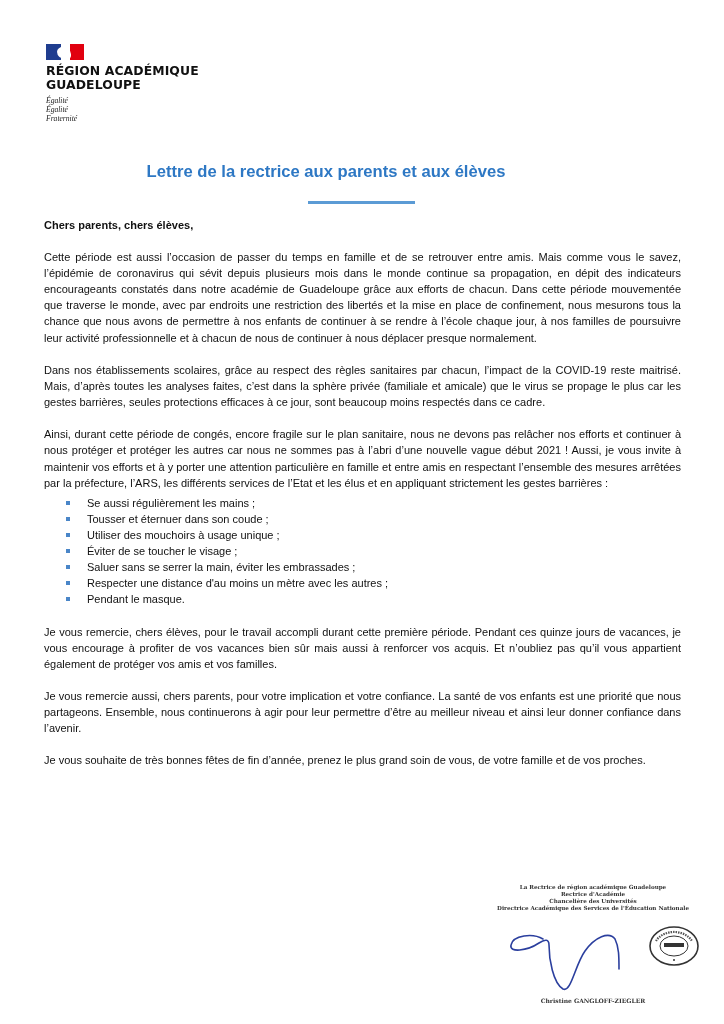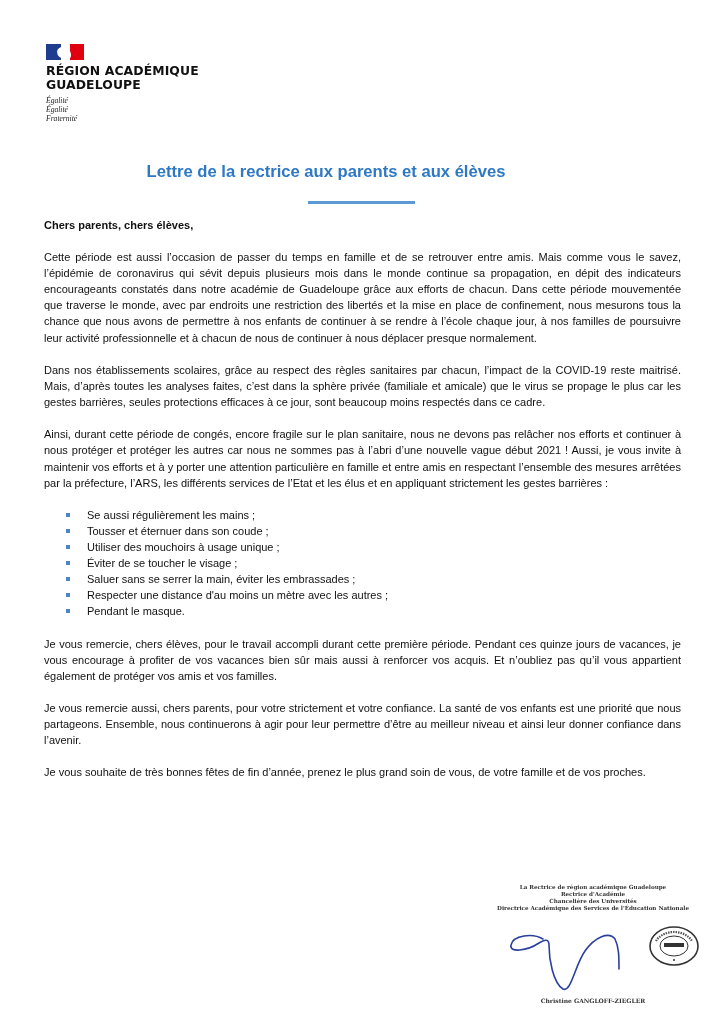--- a/index.html
+++ b/index.html
@@ -14,21 +14,21 @@
   .logo-line { font-family: "DejaVu Sans", sans-serif; font-weight: bold; font-size: 12.4px; letter-spacing: 0.1px; line-height: 14px; color: #111; }
   .logo-line.first { margin-top: 4px; }
   .motto { margin-top: 4px; font-family: "Liberation Serif", serif; font-style: italic; font-size: 7.6px; line-height: 9px; color: #222; }
 
   .title { position: absolute; left: 0; width: 652px; top: 162px; text-align: center; font-weight: bold; font-size: 16.6px; color: #2e78c4; }
   .title-rule { position: absolute; left: 308px; top: 201px; width: 107px; height: 3px; background: #5b9bd5; }
 
   .body { position: absolute; left: 44px; top: 217px; width: 637px; font-size: 11px; line-height: 16.1px; text-align: justify; }
   .greeting { font-weight: bold; margin-bottom: 16px; }
   .para { margin-bottom: 16.2px; }
-  .para.tight { margin-bottom: 16px; }
+  .para.tight { margin-bottom: 4px; }
   .bullets { list-style: none; margin: 0 0 16.2px 0; }
   .bullets li { position: relative; padding-left: 43px; }
   .bullets li .bullet { position: absolute; left: 22px; top: 6px; width: 4px; height: 4px; background: #4a86c8; }
   .closing { text-align: left; }
 
   .sig-block { position: absolute; left: 468px; top: 884px; width: 250px; text-align: center; font-family: "DejaVu Serif", serif; font-weight: bold; font-size: 5.6px; line-height: 7px; color: #333; }
   .signature { position: absolute; left: 505px; top: 925px; width: 120px; height: 70px; }
   .stamp { position: absolute; left: 648px; top: 925px; width: 52px; height: 42px; }
   .signer { position: absolute; left: 468px; top: 997px; width: 250px; text-align: center; font-family: "DejaVu Serif", serif; font-weight: bold; font-size: 6px; color: #333; }
 </style>
@@ -61,21 +61,21 @@
   <ul class="bullets">
     <li><span class="bullet"></span><span>Se aussi régulièrement les mains ;</span></li>
     <li><span class="bullet"></span><span>Tousser et éternuer dans son coude ;</span></li>
     <li><span class="bullet"></span><span>Utiliser des mouchoirs à usage unique ;</span></li>
     <li><span class="bullet"></span><span>Éviter de se toucher le visage ;</span></li>
     <li><span class="bullet"></span><span>Saluer sans se serrer la main, éviter les embrassades ;</span></li>
     <li><span class="bullet"></span><span>Respecter une distance d'au moins un mètre avec les autres ;</span></li>
     <li><span class="bullet"></span><span>Pendant le masque.</span></li>
   </ul>
   <p class="para">Je vous remercie, chers élèves, pour le travail accompli durant cette première période. Pendant ces quinze jours de vacances, je vous encourage à profiter de vos vacances bien sûr mais aussi à renforcer vos acquis. Et n’oubliez pas qu’il vous appartient également de protéger vos amis et vos familles.</p>
-  <p class="para">Je vous remercie aussi, chers parents, pour votre strictement et votre confiance. La santé de vos enfants est une priorité que nous partageons.  Ensemble, nous continuerons à agir pour leur permettre d’être au meilleur niveau et ainsi leur donner confiance dans l’avenir.</p>
+  <p class="para">Je vous remercie aussi, chers parents, pour votre implication et votre confiance. La santé de vos enfants est une priorité que nous partageons.  Ensemble, nous continuerons à agir pour leur permettre d’être au meilleur niveau et ainsi leur donner confiance dans l’avenir.</p>
   <p class="para">Je vous souhaite de très bonnes fêtes de fin d’année, prenez le plus grand soin de vous, de votre famille et de vos proches.</p>
 </div>
 
 <div class="sig-block">
   <div>La Rectrice de région académique Guadeloupe</div>
   <div>Rectrice d'Académie</div>
   <div>Chancelière des Universités</div>
   <div>Directrice Académique des Services de l'Éducation Nationale</div>
 </div>
 

